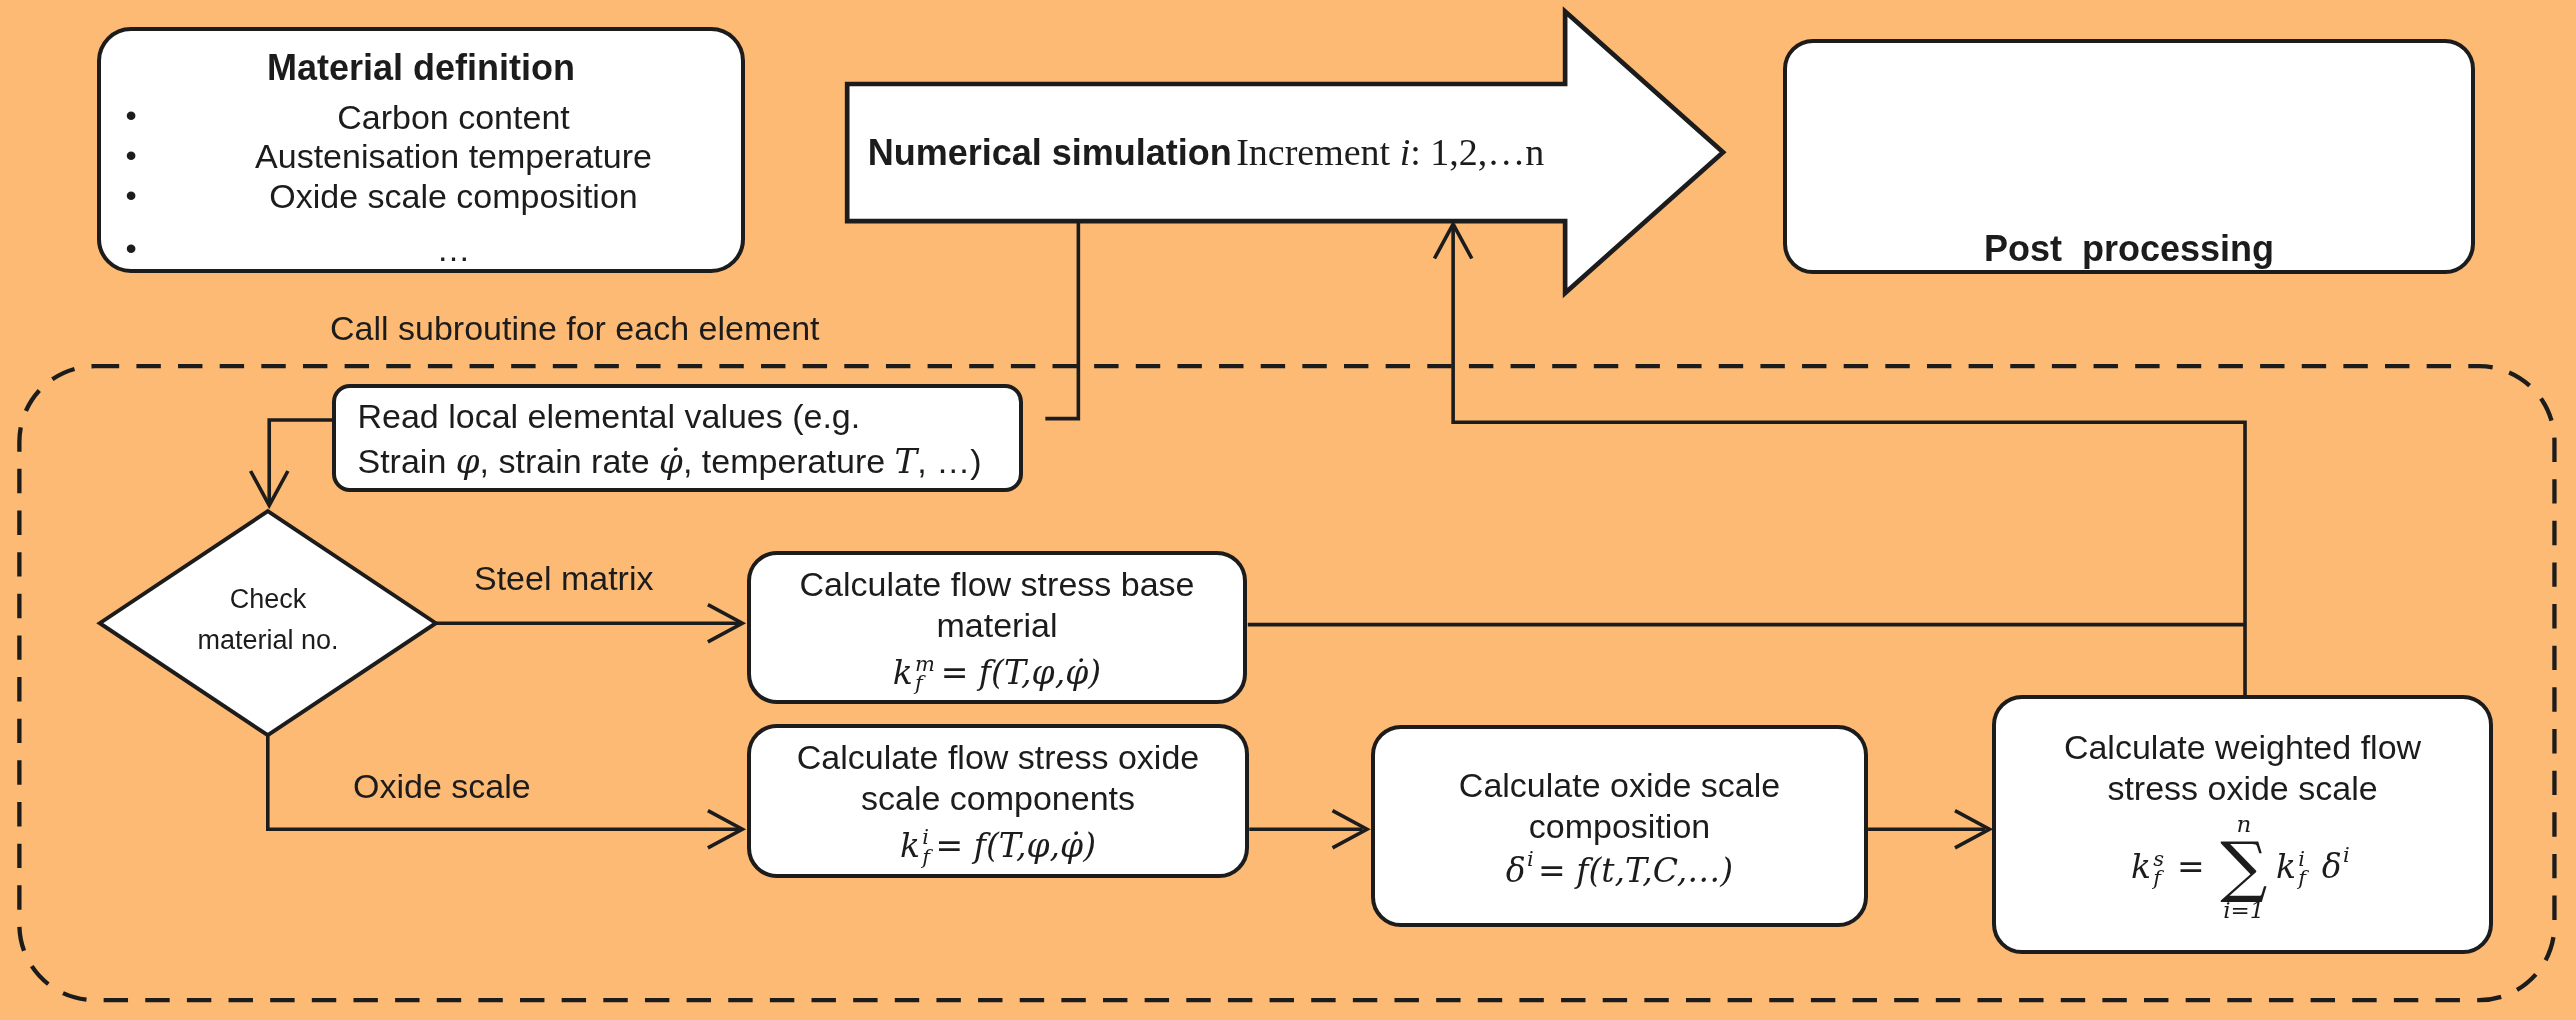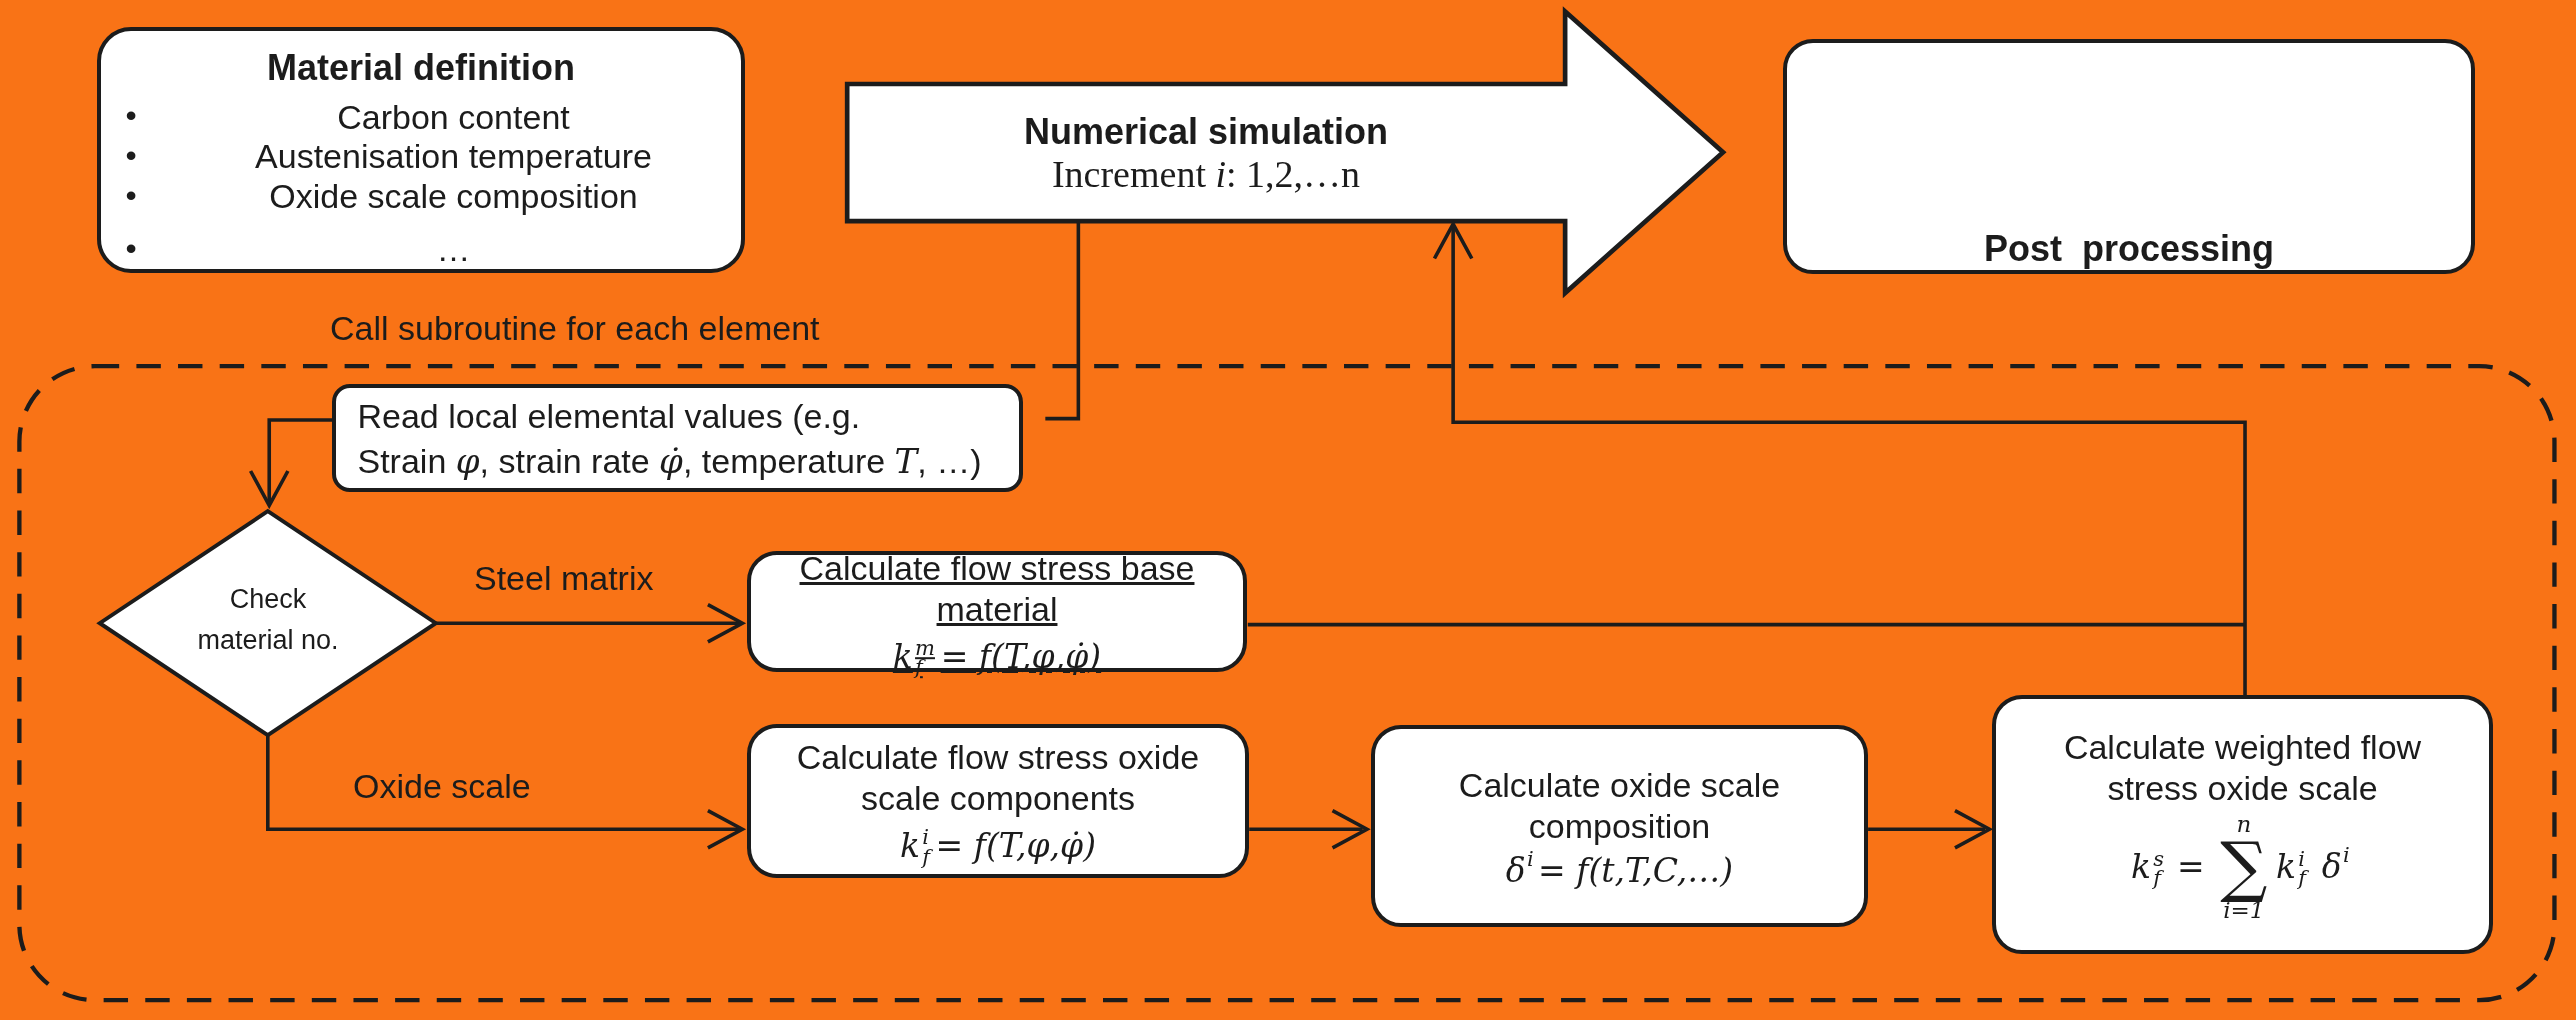--- a/index.html
+++ b/index.html
@@ -1,19 +1,19 @@
 <!DOCTYPE html>
 <html style="font-size:11.5px"><head>
 <meta charset="utf-8">
 <style>
   html,body{margin:0;padding:0;background:#ffffff;}
   #canvas{
     position:relative;
     width:2576px;height:1021px;
-    background:#f97316;
+    background:#fdba74;
     font-family:"Liberation Sans", sans-serif;
     color:#1c1c1c;
     overflow:hidden;
   }
   #wires{position:absolute;left:0;top:0;width:2576px;height:1021px;}
 
   .box{
     position:absolute;
     box-sizing:border-box;
     background:#ffffff;
@@ -26,21 +26,21 @@
   .matbox{left:97px;top:27px;width:648px;height:246px;border-radius:34px;padding-top:17px;}
   .matbox .title{text-align:center;font-weight:bold;font-size:36px;line-height:39px;}
   .matbox ul{list-style:none;margin:11.5px 0 0 0;padding:0;}
   .matbox li{position:relative;padding-left:65px;font-size:34px;line-height:37px;margin-top:2.9px;text-align:center;}
   .matbox li::before{content:"•";position:absolute;left:24.4px;top:-1.4px;font-size:32px;}
   .matbox li.last{margin-top:16px;}
 
   
   .simtext{
     position:absolute;left:847px;top:84px;width:718px;height:137px;
-    display:flex;flex-direction:column;justify-content:center;align-items:center;gap:4.3px;
+    display:flex;flex-direction:row;justify-content:center;align-items:center;gap:4.3px;
   }
   .simtext .l1{font-weight:bold;font-size:36px;line-height:39px;}
   .simtext .l2{font-size:38px;line-height:37px;font-family:Liberation Serif, serif;}
 
   
   .postbox{left:1783px;top:39px;width:692px;height:235px;border-radius:30px;
     display:flex;align-items:flex-end;justify-content:center;}
   .postbox .title{font-weight:bold;font-size:36px;word-spacing:10px;}
 
   
@@ -54,21 +54,21 @@
   .checktext{left:100px;top:579px;width:336px;text-align:center;font-size:27px;line-height:41px;}
 
   .steellabel{left:474px;top:559px;font-size:34px;}
   .oxidelabel{left:353px;top:767px;font-size:34px;}
 
   
   .procbox{
     display:flex;flex-direction:column;justify-content:center;align-items:center;
     text-align:center;font-size:34px;line-height:41px;
   }
-  .basebox{left:747px;top:551px;width:500px;height:121px;text-decoration:underline;}
+  .basebox{left:747px;top:551px;width:500px;height:153px;}
   .compbox{left:747px;top:724px;width:502px;height:154px;}
   .oxcompbox{left:1371px;top:725px;width:497px;height:202px;}
   .weightbox{left:1992px;top:695px;width:501px;height:259px;}
 
   
   .formula{
     display:flex;align-items:center;justify-content:center;
     font-family:"DejaVu Serif", serif;font-style:italic;
     font-size:33px;line-height:1;margin-top:7.2px;
   }

